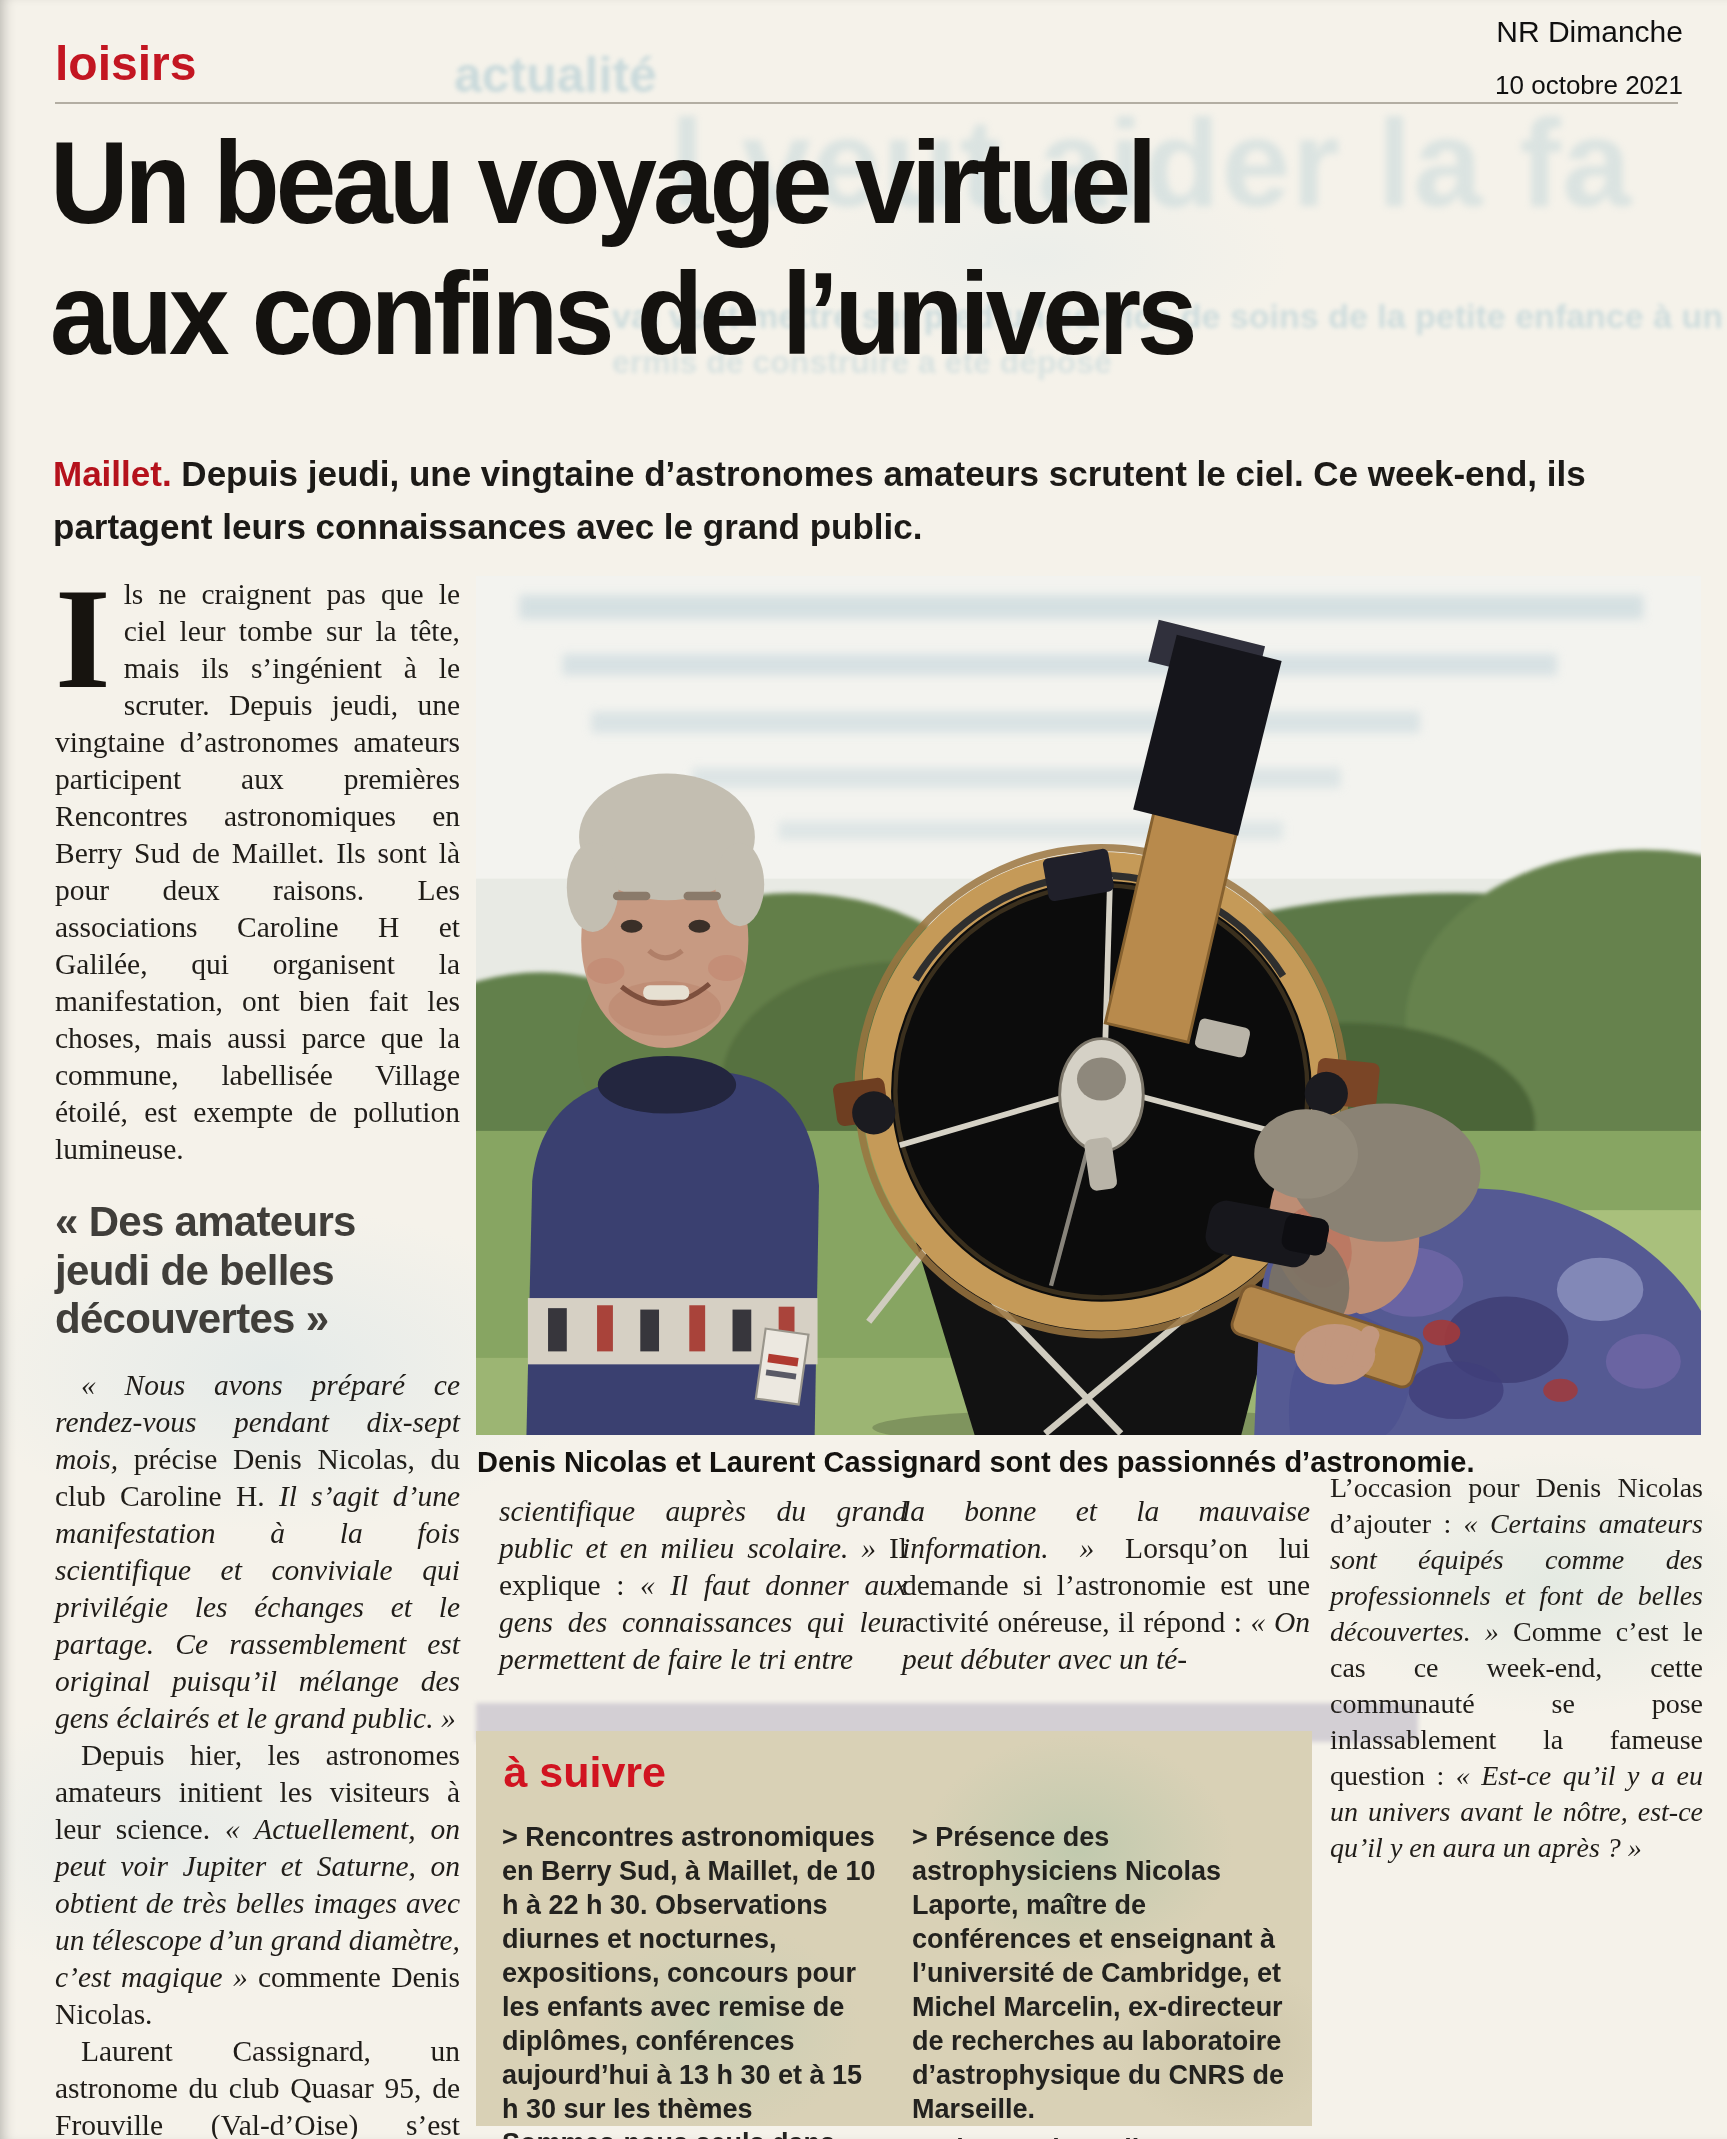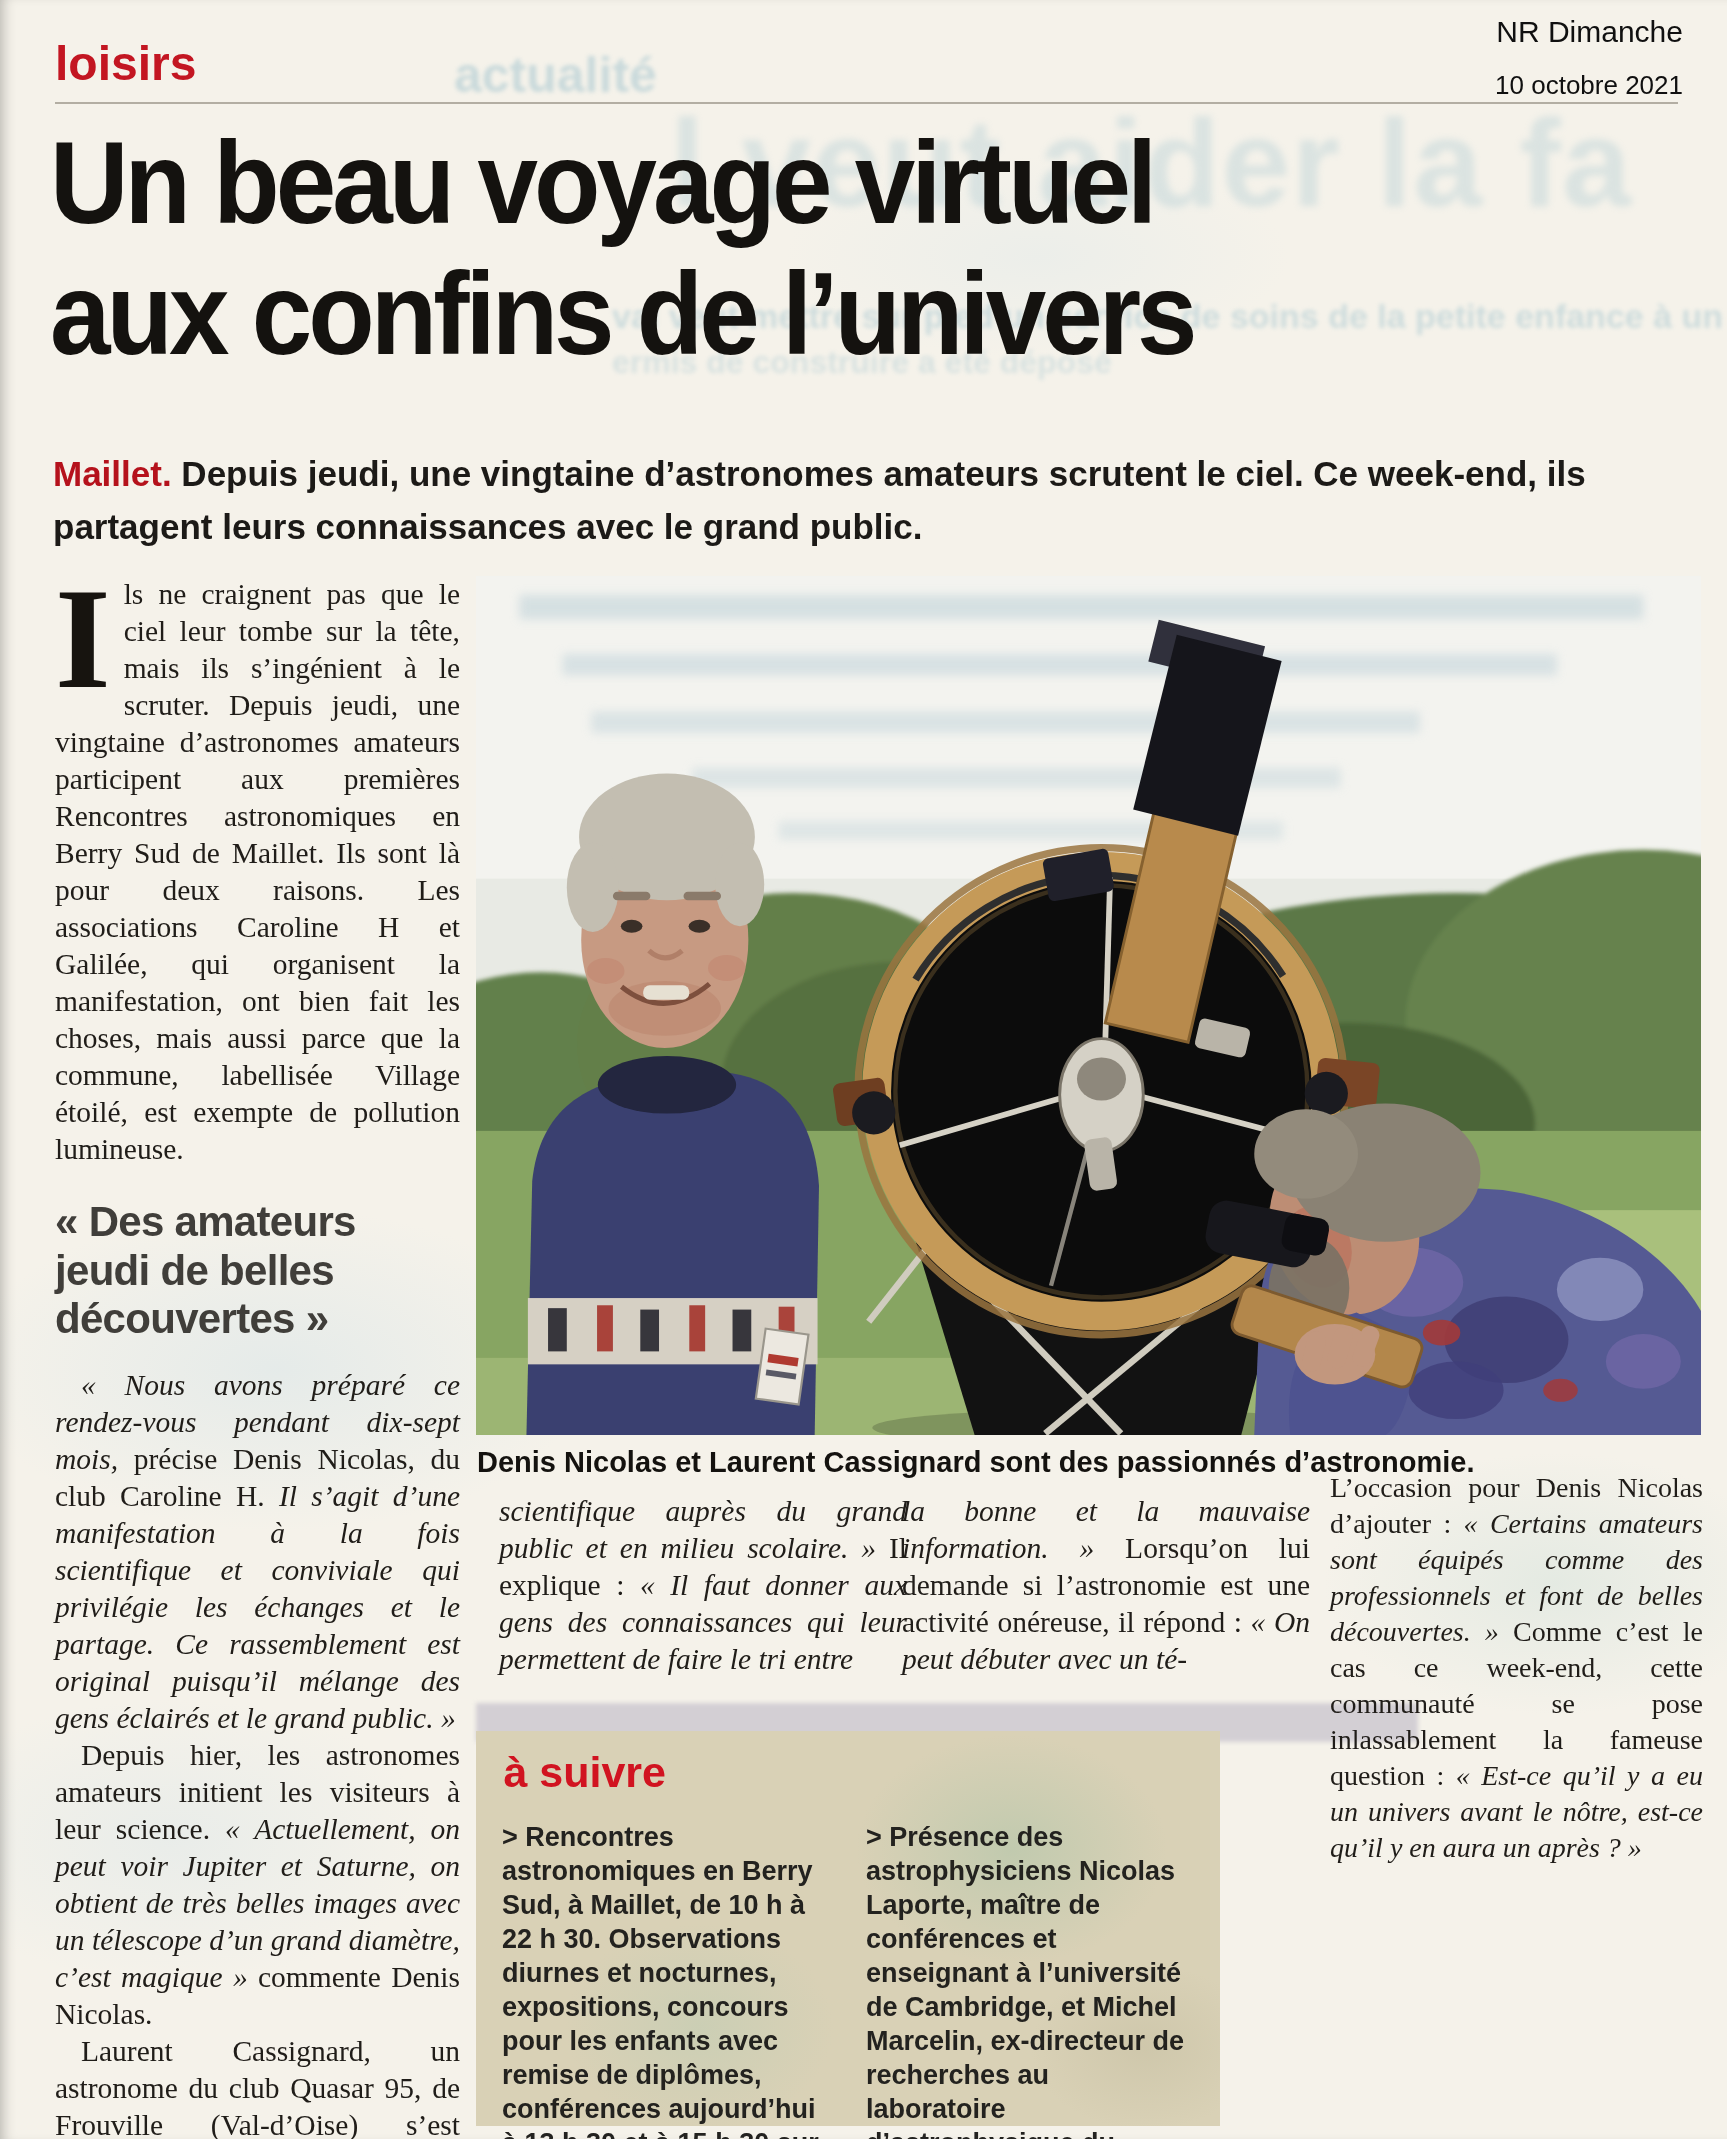--- a/index.html
+++ b/index.html
@@ -50,21 +50,21 @@
   .caption{position:absolute;left:477px;top:1445px;width:1225px;margin:0;
     font:700 29px/1.2 "Liberation Sans", sans-serif;color:#14120f;z-index:2;}
 
   .col2{position:absolute;left:499px;top:1493px;width:408px;}
   .col3{position:absolute;left:902px;top:1493px;width:408px;}
   .col4{position:absolute;left:1330px;top:1470px;width:373px;font-size:28px;line-height:36px;}
 
   .bleed-strip{position:absolute;left:476px;top:1703px;width:942px;height:39px;
     background:#b2aec0;opacity:.5;filter:blur(2.2px);z-index:1;}
 
-  .followup{position:absolute;left:476px;top:1731px;width:744px;height:395px;
+  .followup{position:absolute;left:476px;top:1731px;width:836px;height:395px;
     box-sizing:border-box;padding:17.3px 26px;z-index:2;
     background-color:#d9d1b6;
     background-image:
       radial-gradient(216px 159px at 72% 30%, rgba(173,196,168,.55), transparent 72%),
       radial-gradient(187px 144px at 30% 75%, rgba(186,203,178,.45), transparent 72%),
       radial-gradient(159px 115px at 90% 80%, rgba(196,189,160,.5), transparent 72%);}
   .fu-title{font:700 43px/1 "Liberation Sans", sans-serif;color:#d11320;margin:2.9px 0 26px 1.4px;}
   .fu-cols{display:flex;gap:36px;}
   .fu-col{flex:1;font:700 27px/34px "Liberation Sans", sans-serif;color:#23221f;text-align:left;}
   .fu-col p{margin:0 0 5.8px 0;}

